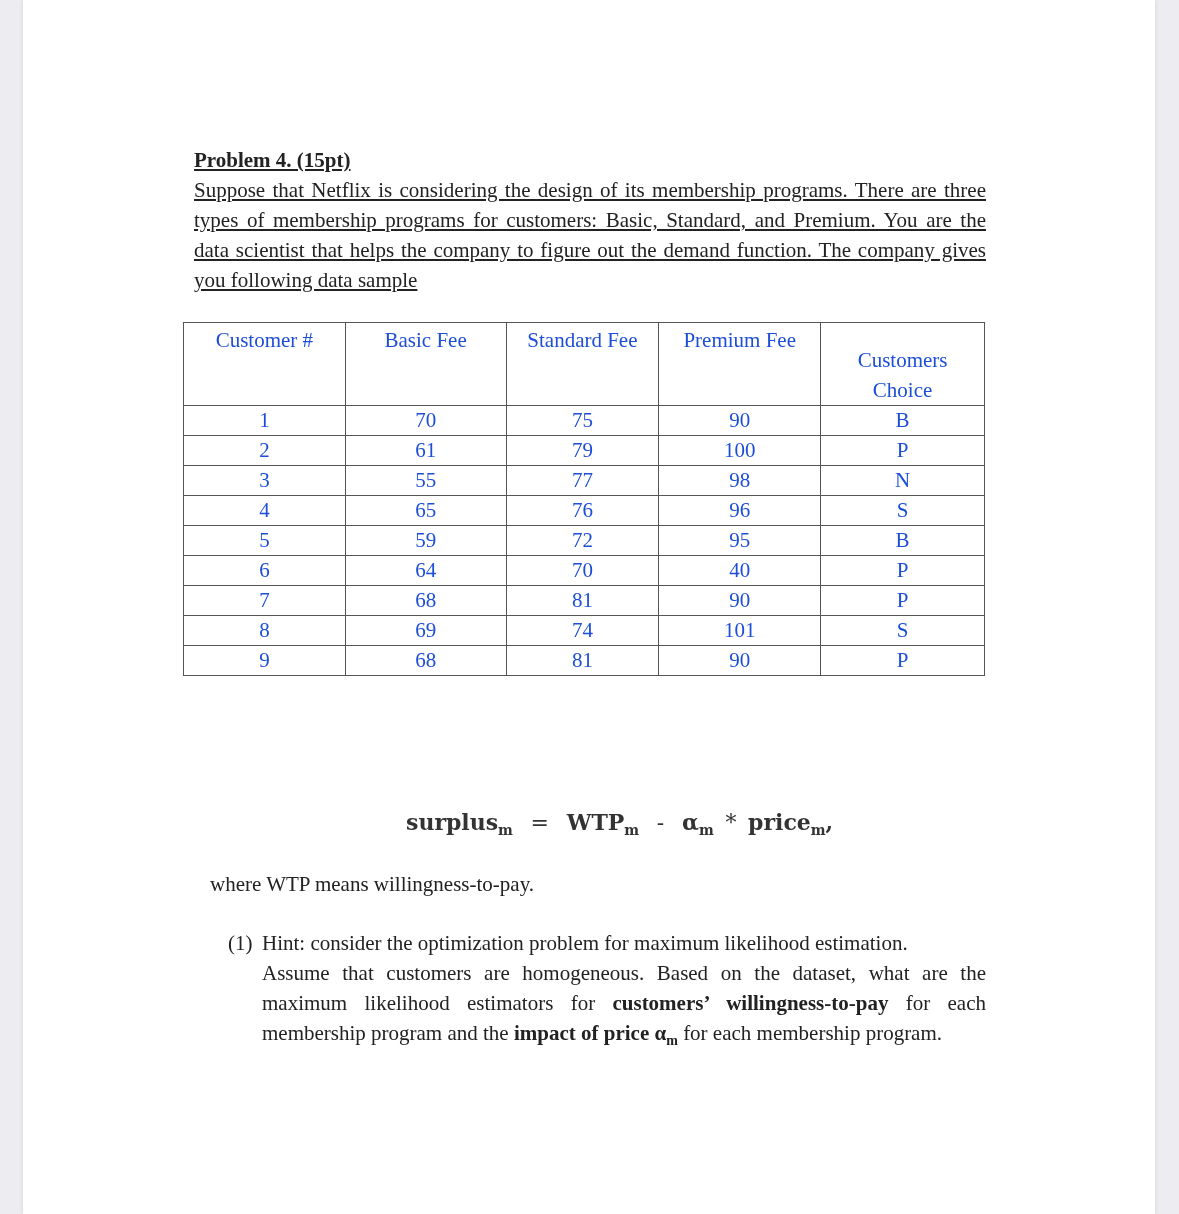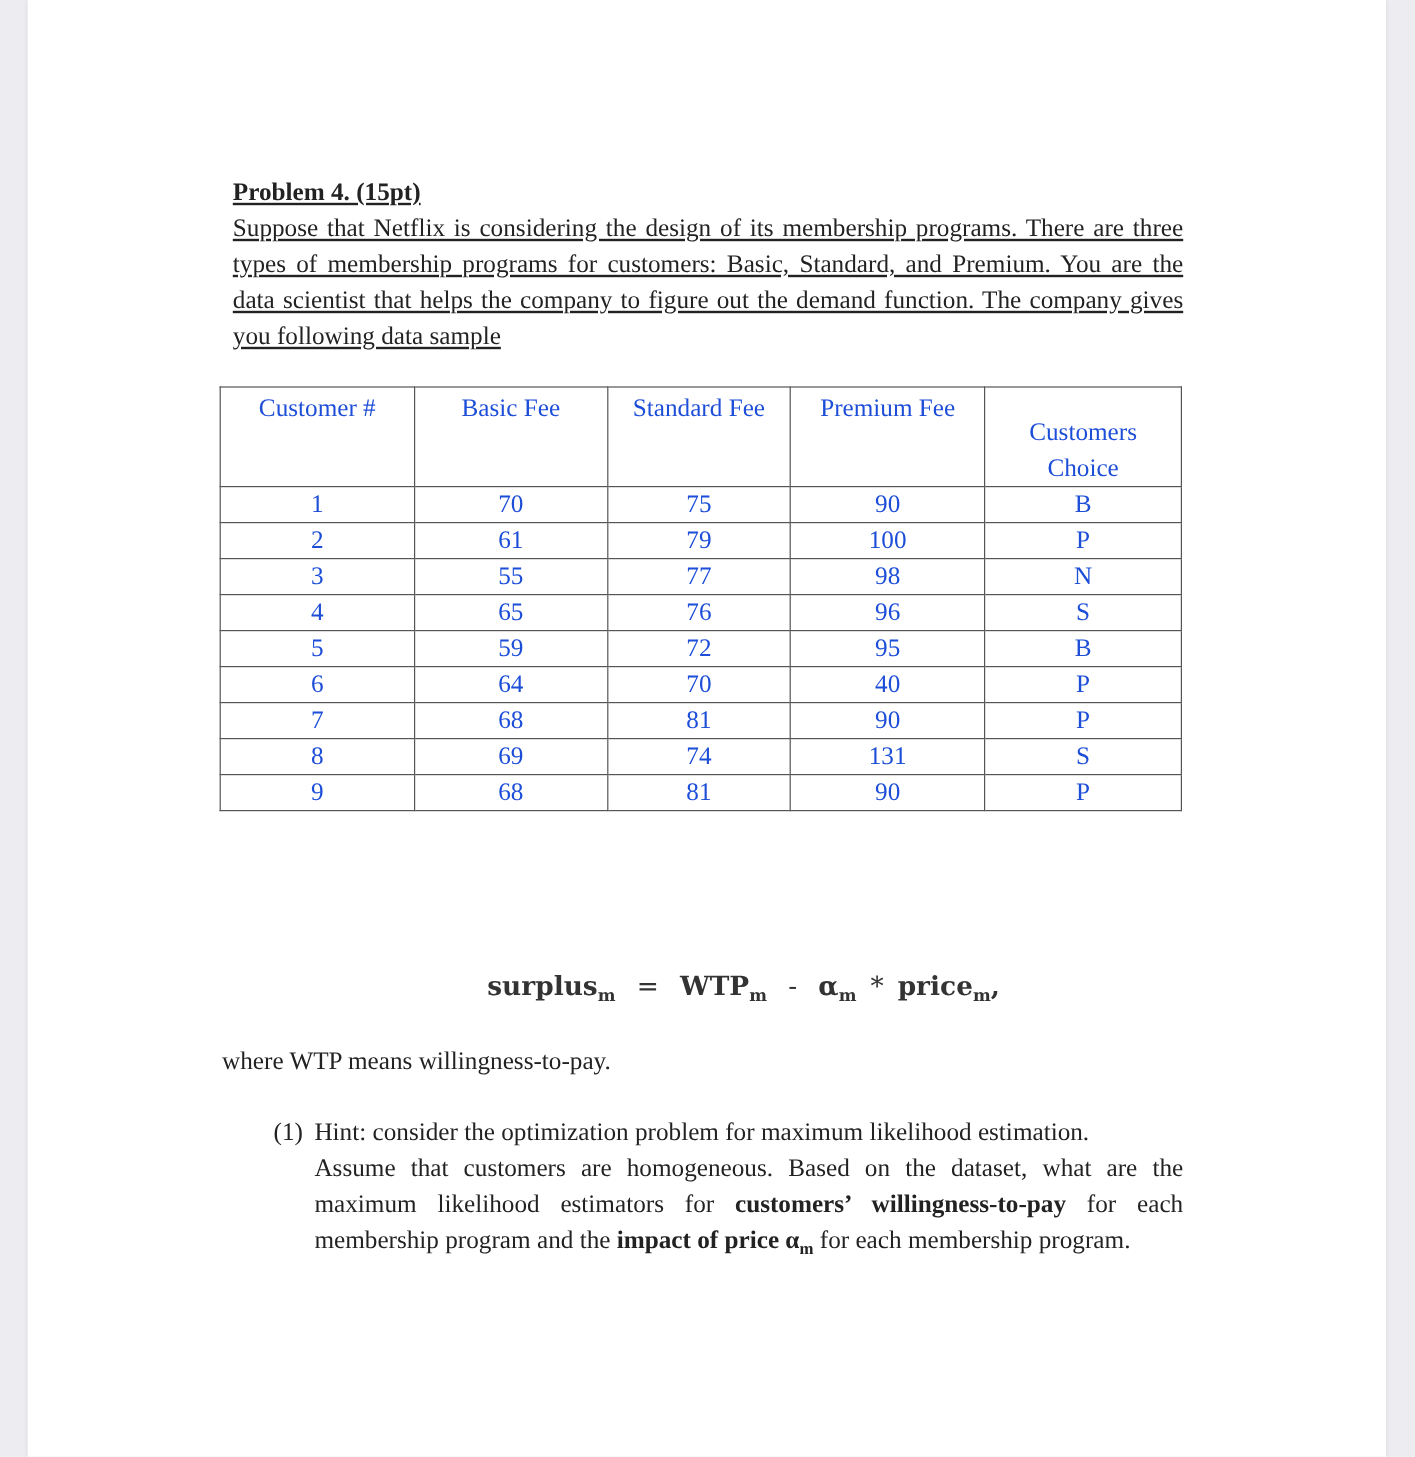--- a/index.html
+++ b/index.html
@@ -33,21 +33,21 @@
   }
   table.data th { height: 59px; vertical-align: top; line-height: 30px; padding-top: 2px; }
   table.data td { height: 29px; line-height: 29px; }
   .p2 { position: absolute; left: 171px; top: 690px; width: 792px; font-size: 21px; line-height: 30px; }
   .formula {
     position: absolute; left: 383px; top: 809px; font-size: 22px; font-weight: bold;
     font-family: "DejaVu Serif", serif; color: #333; letter-spacing: 0px;
   }
   .formula sub { font-size: 14px; font-weight: bold; }
   .formula .op { font-weight: normal; margin: 0 10px; }
-  .p3 { position: absolute; left: 162px; top: 869px; font-size: 21px; line-height: 30px; }
+  .p3 { position: absolute; left: 187px; top: 869px; font-size: 21px; line-height: 30px; }
   .q1 { position: absolute; left: 205px; top: 928px; width: 758px; font-size: 21px; line-height: 30px; }
   .q1 .num { position: absolute; left: 0; top: 0; }
   .q1 .body { margin-left: 34px; text-align: justify; }
   .q1 .line-last { text-align: left; }
   .q1 sub { font-size: 14px; font-weight: bold; }
 </style>
 </head>
 <body>
 
 <div class="page">
@@ -120,21 +120,21 @@
         <td>7</td>
         <td>68</td>
         <td>81</td>
         <td>90</td>
         <td>P</td>
       </tr>
       <tr>
         <td>8</td>
         <td>69</td>
         <td>74</td>
-        <td>131</td>
+        <td>101</td>
         <td>S</td>
       </tr>
       <tr>
         <td>9</td>
         <td>68</td>
         <td>81</td>
         <td>90</td>
         <td>P</td>
       </tr>
     </tbody>

